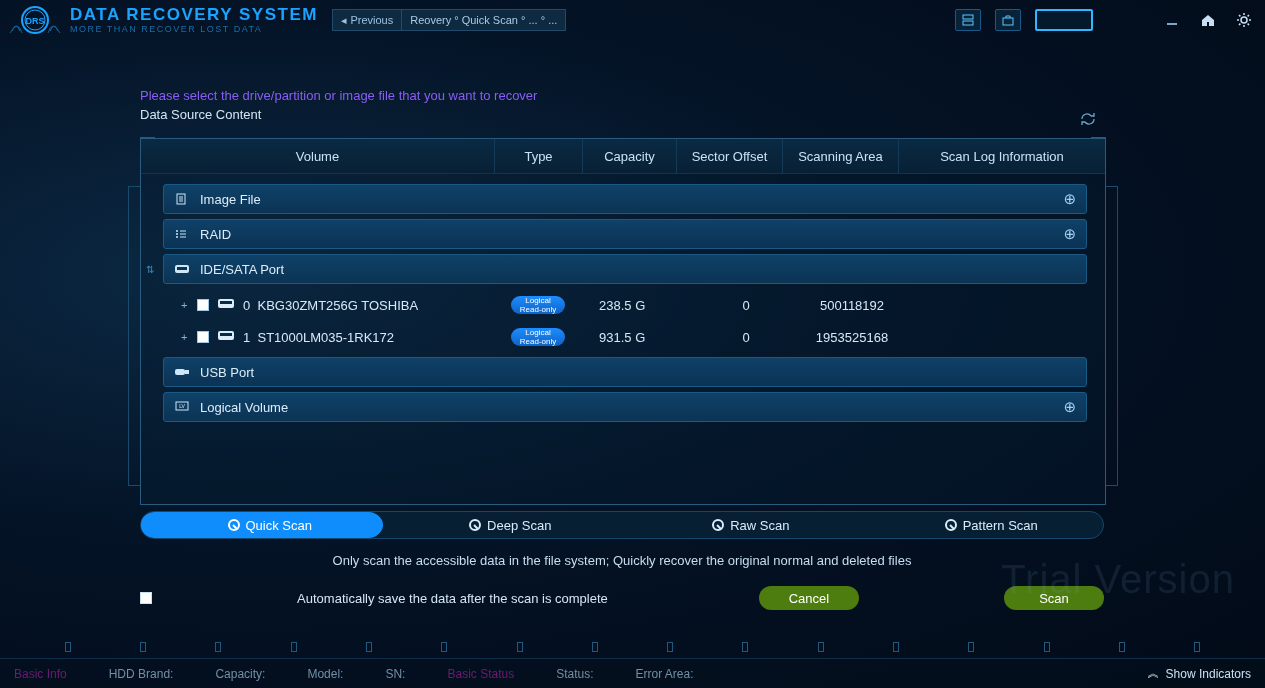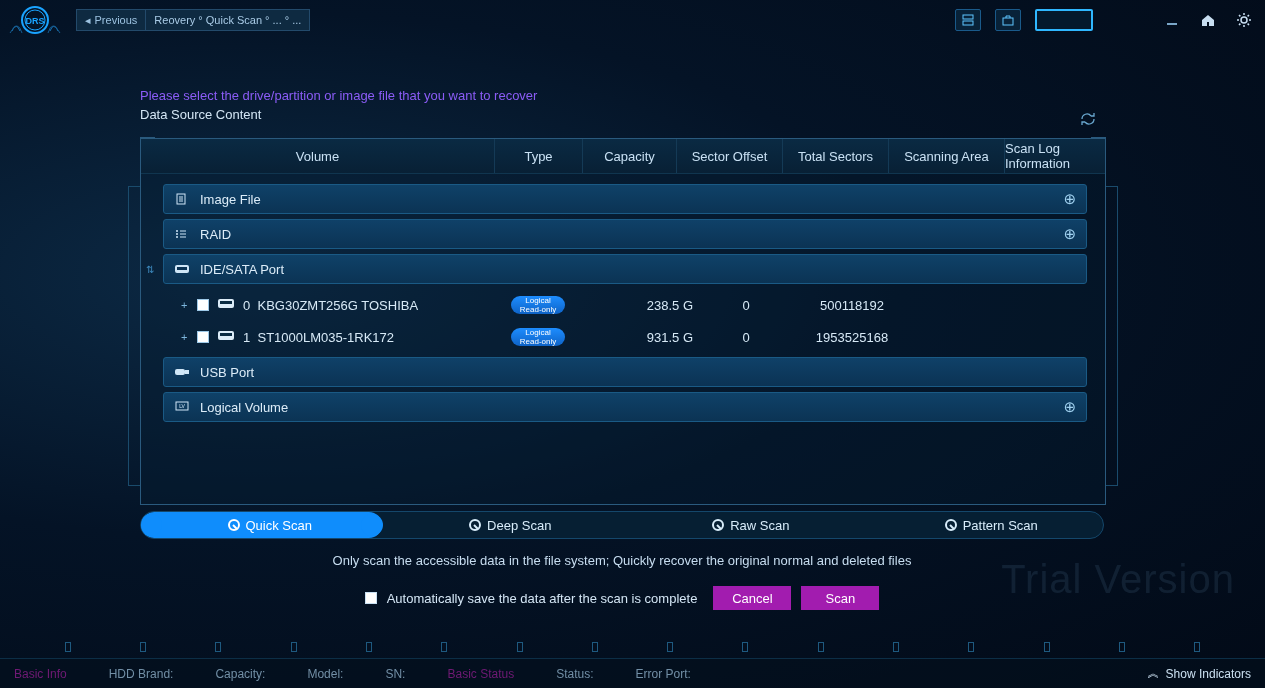--- a/index.html
+++ b/index.html
@@ -48,37 +48,37 @@
   .group{height:30px;background:linear-gradient(#0f4168,#0b3354);border:1px solid #1a5a85;border-radius:3px;display:flex;align-items:center;padding:0 10px;margin-bottom:5px;color:#dcecf8;font-size:13px;cursor:pointer;position:relative;}
   .group .gicon{width:18px;margin-right:8px;color:#cfe6f7;display:flex;}
   .group .plus{margin-left:auto;color:#9fd0ef;font-size:15px;}
   .collapse{position:absolute;left:-18px;color:#3e8bc0;font-size:10px;cursor:pointer;}
   .drive{display:flex;align-items:center;height:32px;padding-left:18px;color:#d7e9f6;font-size:13px;}
   .drive .expand{width:10px;color:#7db6dd;margin-right:6px;font-size:11px;cursor:pointer;}
   .drive .chk{width:12px;height:12px;border:1px solid #9ec9e8;margin-right:8px;cursor:pointer;background:#fff;}
   .drive .dicon{width:20px;margin-right:6px;}
   .drive .dname{width:268px;}
   .badge{width:54px;height:18px;border-radius:9px;background:linear-gradient(#1d8dff,#0e63c7);color:#fff;font-size:8px;line-height:9px;display:flex;flex-direction:column;align-items:center;justify-content:center;margin-right:34px;}
-  .drive .cap{width:94px;text-align:right;}
+  .drive .cap{width:94px;text-align:left;}
   .drive .off{width:106px;text-align:center;}
   .drive .tot{width:106px;text-align:center;}
   
   .modes{display:flex;margin:6px 0 0 0;width:964px;height:28px;border:1px solid #14476b;border-radius:14px;background:#061f33;overflow:hidden;}
   .mode{flex:1;display:flex;align-items:center;justify-content:center;gap:6px;color:#d8ecfa;cursor:pointer;font-size:13px;padding-left:17px;}
   .mode.active{background:#0f8dfc;color:#fff;position:relative;border-radius:14px;}
   .mode.active:before,.mode.active:after{content:"";position:absolute;width:22px;height:22px;border-radius:50%;background:#0f8dfc;top:2px;}
   .mode.active:before{left:-1px;}
   .mode.active:after{right:-1px;}
   .mode .ring{width:12px;height:12px;border:2px solid currentColor;border-radius:50%;position:relative;}
   .mode .ring:after{content:"";position:absolute;width:6px;height:2px;background:currentColor;left:3px;top:3px;transform:rotate(45deg);transform-origin:left;}
   .desc{text-align:center;color:#c7ddf0;font-size:13px;margin-top:14px;width:964px;}
-  .bottom-row{display:flex;align-items:center;justify-content:center;width:964px;margin-top:18px;gap:10px;}
+  .bottom-row{display:flex;align-items:center;justify-content:space-between;width:964px;margin-top:18px;gap:10px;}
   .auto-chk{width:12px;height:12px;border:1px solid #c8e0f3;background:#fff;cursor:pointer;}
   .auto-lbl{color:#d4e6f5;font-size:13px;margin-right:6px;}
-  .act-btn{width:78px;height:24px;background:#a21caf;color:#fff;display:flex;align-items:center;justify-content:center;font-size:13px;cursor:pointer;border-radius:0;}
+  .act-btn{width:100px;height:24px;background:#4d7c0f;color:#fff;display:flex;align-items:center;justify-content:center;font-size:13px;cursor:pointer;border-radius:12px;}
   .watermark{position:absolute;right:30px;bottom:86px;font-size:40px;color:rgba(120,170,210,.12);font-weight:400;letter-spacing:1px;pointer-events:none;}
   
   .ticks{position:absolute;left:0;bottom:36px;width:100%;display:flex;justify-content:space-around;padding:0 30px;}
   .tick{width:6px;height:10px;border:1px solid #1e597f;}
   .status{position:absolute;left:0;bottom:0;width:100%;height:30px;display:flex;align-items:center;padding:0 14px;gap:42px;background:rgba(3,17,30,.55);border-top:1px solid #0c2e46;font-size:12px;}
   .status .lab{color:#728fa6;}
   .status .hl{color:#701a75;}
   .show-ind{margin-left:auto;color:#cbe0f1;display:flex;align-items:center;gap:6px;cursor:pointer;}
   
   .bracket{position:absolute;width:12px;height:300px;border:1px solid #1a4b6c;}
@@ -92,20 +92,24 @@
   <div class="logo-wrap">
     <div class="logo-medal">
       <svg viewBox="0 0 54 38">
         <circle cx="27" cy="19" r="13" fill="none" stroke="#1aa3ff" stroke-width="2"></circle>
         <circle cx="27" cy="19" r="10" fill="none" stroke="#1aa3ff" stroke-width="1"></circle>
         <text x="27" y="23" text-anchor="middle" fill="#1aa3ff" font-size="9" font-weight="700">DRS</text>
         <path d="M4 30 Q8 20 12 30 M42 30 Q46 20 50 30" stroke="#1a76b8" fill="none" stroke-width="1"></path>
         <path d="M2 32 Q10 18 14 32 M40 32 Q44 18 52 32" stroke="#155d92" fill="none" stroke-width="1"></path>
       </svg>
     </div>
+    <div class="logo-text">
+      <span class="t1">DATA RECOVERY SYSTEM</span>
+      <span class="t2">MORE THAN RECOVER LOST DATA</span>
+    </div>
   </div>
 
   <div class="crumb-bar">
     <div class="crumb-prev">
       <span>◂</span>
       <span>Previous</span>
     </div>
     <div class="crumb-item">Reovery  °  Quick Scan  °  ...  °  ...</div>
   </div>
 
@@ -154,21 +158,20 @@
         <path d="M3 7a5 5 0 0 1 9-3M15 7a5 5 0 0 1-9 3M12 4h3V1M6 10H3v3" fill="none" stroke="#6aa8d0" stroke-width="1.3"></path>
       </svg>
   </div>
 
   <div class="chrome">
     <div class="hdr">
       <div class="col-vol">Volume</div>
       <div class="col-type">Type</div>
       <div class="col-cap">Capacity</div>
       <div class="col-off">Sector Offset</div>
-      <div class="col-tot">Total Sectors</div>
       <div class="col-scan">Scanning Area</div>
       <div class="col-log">Scan Log Information</div>
     </div>
 
     <div class="list">
 
       <div class="group">
         <span class="gicon">
             <svg width="14" height="14" viewBox="0 0 14 14">
               <rect x="3" y="2" width="8" height="10" fill="none" stroke="#cfe6f7"></rect>
@@ -316,18 +319,18 @@
 </div>
 
 <div class="status">
   <span class="hl">Basic Info</span>
   <span class="lab">HDD Brand:</span>
   <span class="lab">Capacity:</span>
   <span class="lab">Model:</span>
   <span class="lab">SN:</span>
   <span class="hl">Basic Status</span>
   <span class="lab">Status:</span>
-  <span class="lab">Error Port:</span>
+  <span class="lab">Error Area:</span>
   <span class="show-ind">
     <span>︽</span>
     <span>Show Indicators</span>
   </span>
 </div>
 
 </body></html>

